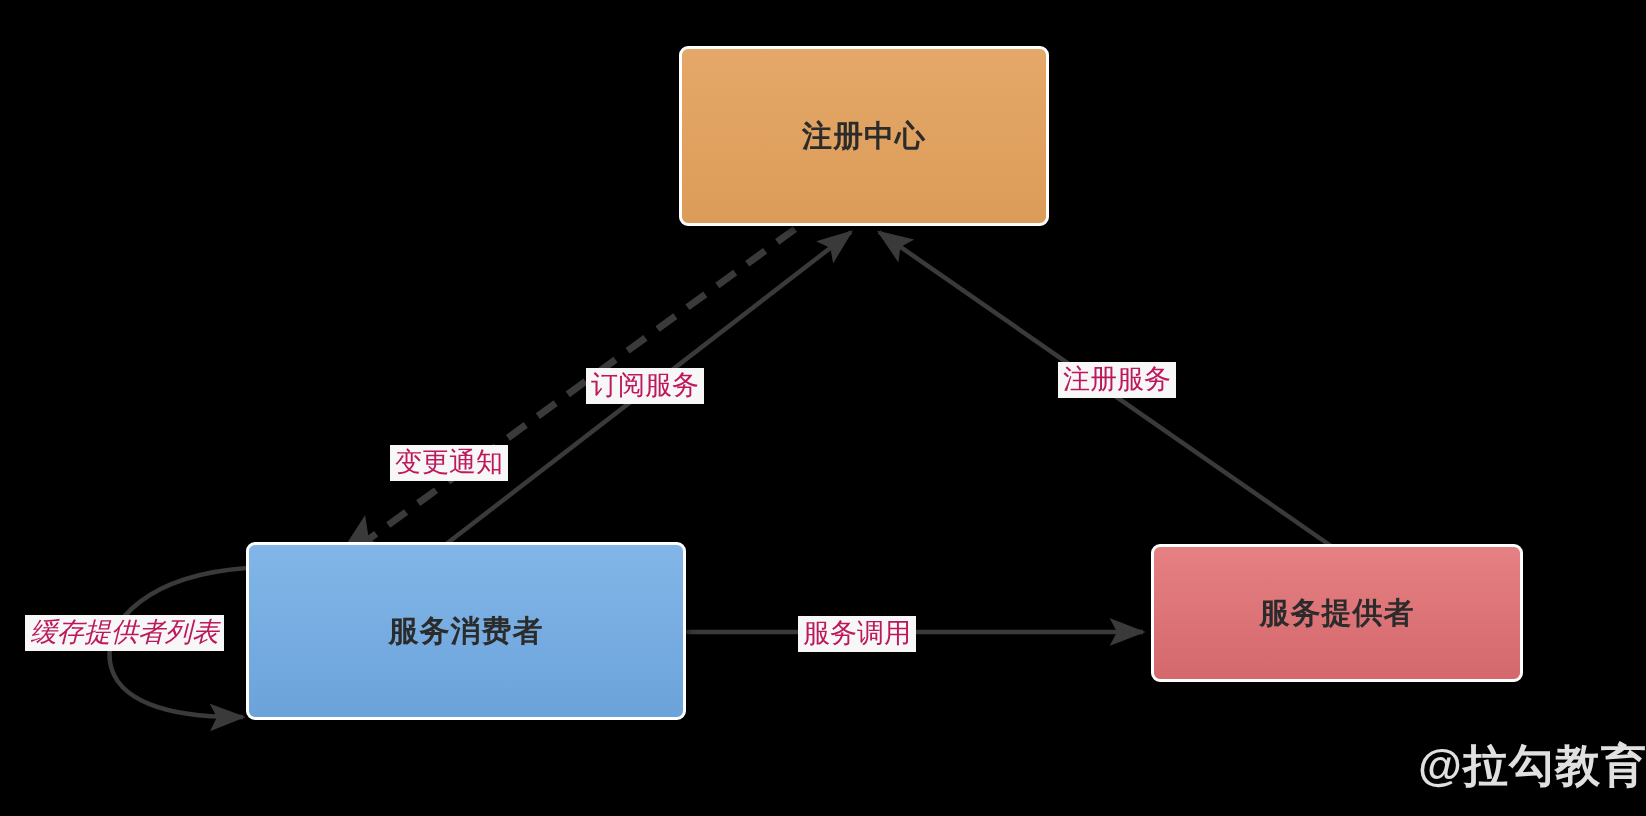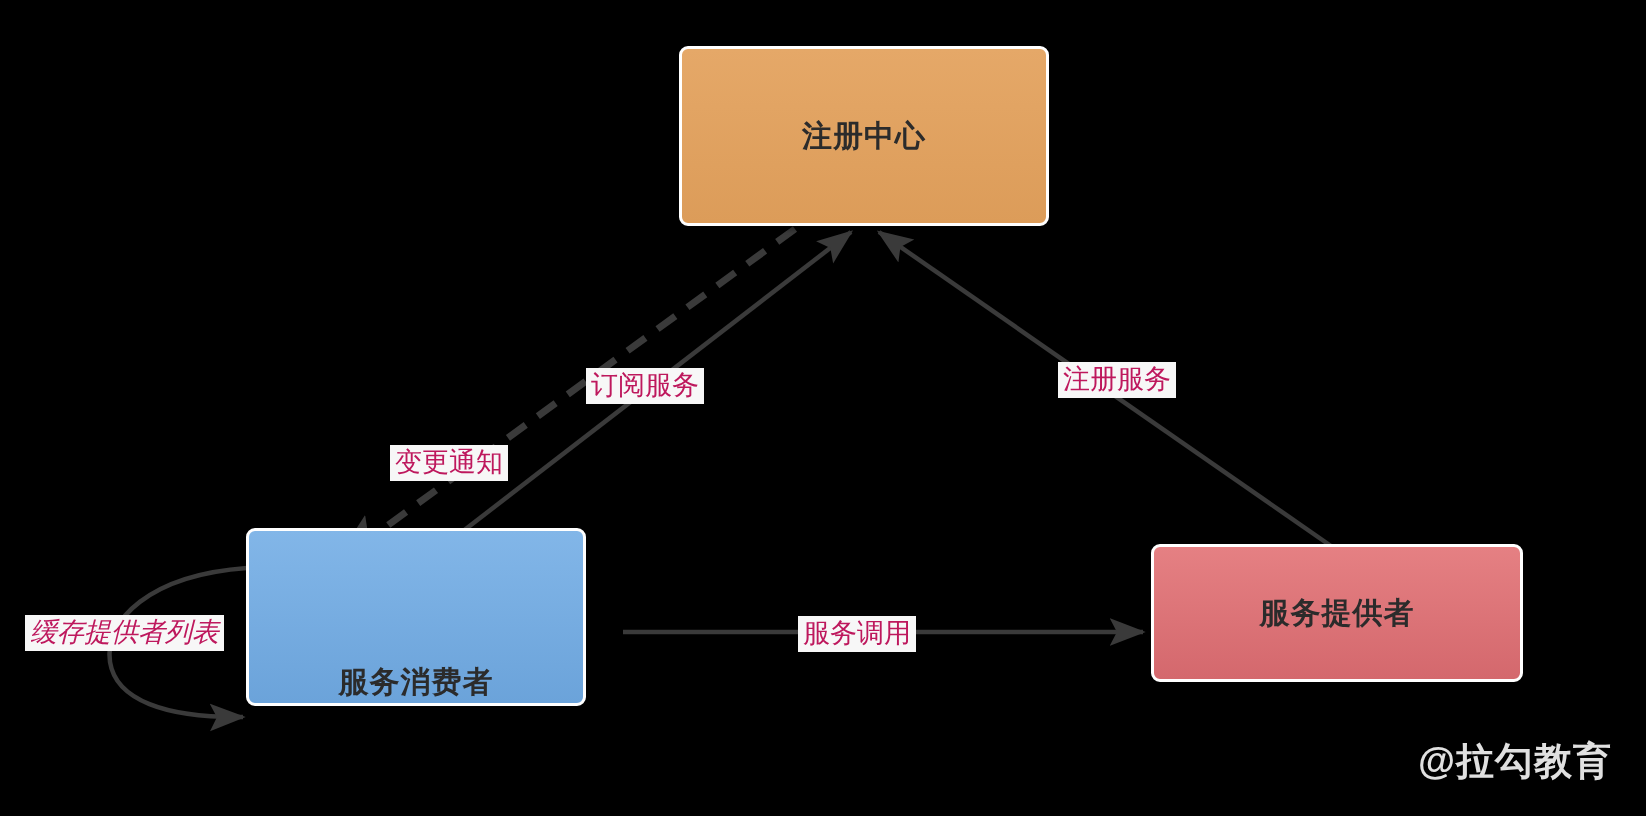--- a/index.html
+++ b/index.html
@@ -41,25 +41,24 @@
   }
   #node-registry {
     left: 679px;
     top: 46px;
     width: 370px;
     height: 180px;
     background: linear-gradient(180deg, #e5a868 0%, #dc9c59 100%);
   }
   #node-consumer {
     left: 246px;
-    top: 528px;
-    width: 340px;
+    top: 542px;
+    width: 440px;
     height: 178px;
     background: linear-gradient(180deg, #82b6e8 0%, #6ba3da 100%);
-    align-items: flex-end;
   }
   #node-provider {
     left: 1151px;
     top: 544px;
     width: 372px;
     height: 138px;
     background: linear-gradient(180deg, #e58083 0%, #d4686d 100%);
   }
   .edge-label {
     position: absolute;
@@ -72,21 +71,21 @@
   }
   #label-change-notify  { left: 390px;  top: 411px; margin-top: 34px; }
   #label-subscribe      { left: 586px;  top: 368px; }
   #label-register       { left: 1058px; top: 362px; }
   #label-invoke         { left: 798px;  top: 616px; }
   #label-cache-list     { left: 25px;   top: 615px; font-style: italic; }
   #watermark {
     position: absolute;
     left: 1418px;
     top: 736px;
-    font-size: 38px;
+    font-size: 45px;
     font-weight: bold;
     color: rgba(255,255,255,0.88);
     white-space: nowrap;
     letter-spacing: 1px;
   }
 </style>
 </head>
 <body>
 
 <div id="canvas">

